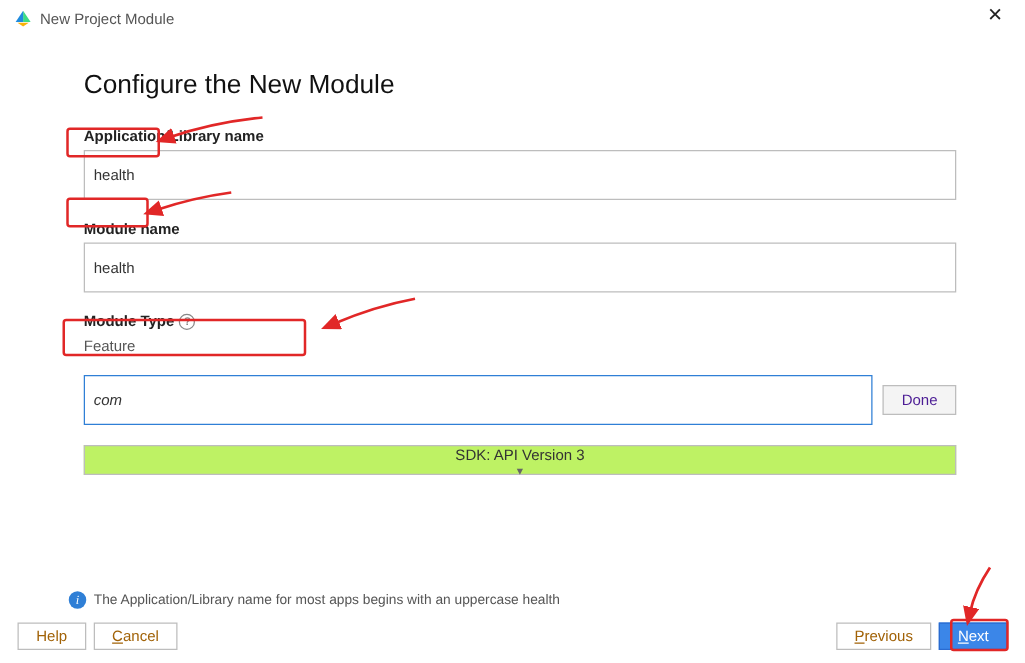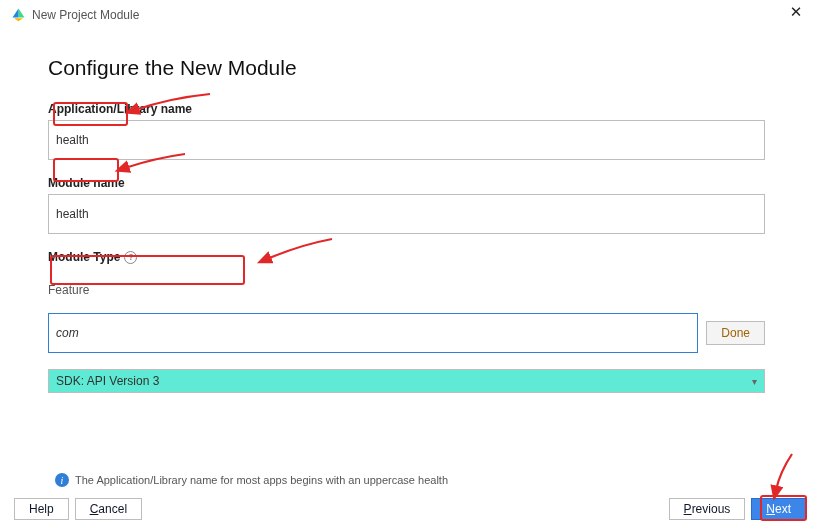--- a/index.html
+++ b/index.html
@@ -37,21 +37,21 @@
       width: 28px;
       height: 20px;
       display: inline-flex;
       align-items: center;
       justify-content: center;
       font-size: 15px;
       color: #222;
       cursor: default;
     }
     .content {
-      padding: 10px 55px 0 48px;
+      padding: 10px 55px 0 67px;
     }
     .page-heading {
       font-size: 21px;
       font-weight: 400;
       color: #111;
       margin: 18px 0 22px 0;
     }
     .field-group { margin-bottom: 16px; position: relative; }
     .field-label {
       font-size: 12px;
@@ -76,48 +76,49 @@
       padding: 0 7px;
       font-size: 12px;
       background: #fff;
       outline: none;
       color: #333;
     }
     .text-input.focused { border-color: #2f7fd6; font-style: italic; }
     .module-type-value {
       font-size: 12px;
       color: #555;
-      margin-top: 19px;
+      margin-top: 6px;
     }
     .pkg-row {
       display: flex;
       gap: 8px;
       align-items: center;
     }
     .pkg-row .text-input { flex: 1; }
     .done-btn {
       height: 24px;
       padding: 0 14px;
       border: 1px solid #bdbdbd;
       background: #f4f4f4;
       font-size: 12px;
-      color: #a16207;
+      color: #4c1d95;
       cursor: default;
     }
     .select-box {
       width: 100%;
       height: 24px;
       border: 1px solid #bdbdbd;
       padding: 0 7px;
       font-size: 12px;
-      background: #5eead4;
+      background: #bef264;
       display: flex;
       align-items: center;
       justify-content: space-between;
       color: #333;
+      flex-direction: column;
     }
     .select-caret { color: #666; font-size: 10px; }
     .info-row {
       position: absolute;
       left: 55px;
       bottom: 43px;
       display: flex;
       align-items: center;
       gap: 6px;
       font-size: 11px;
@@ -140,21 +141,21 @@
       align-items: center;
       gap: 6px;
     }
     .footer .spacer { flex: 1; }
     .btn {
       height: 22px;
       padding: 0 14px;
       border: 1px solid #bdbdbd;
       background: #fff;
       font-size: 12px;
-      color: #0f172a;
+      color: #a16207;
       cursor: default;
       display: inline-flex;
       align-items: center;
     }
     .btn.primary {
       background: #3b86e8;
       border-color: #2a6bd0;
       color: #fff;
     }
     .btn .mn { text-decoration: underline; }

